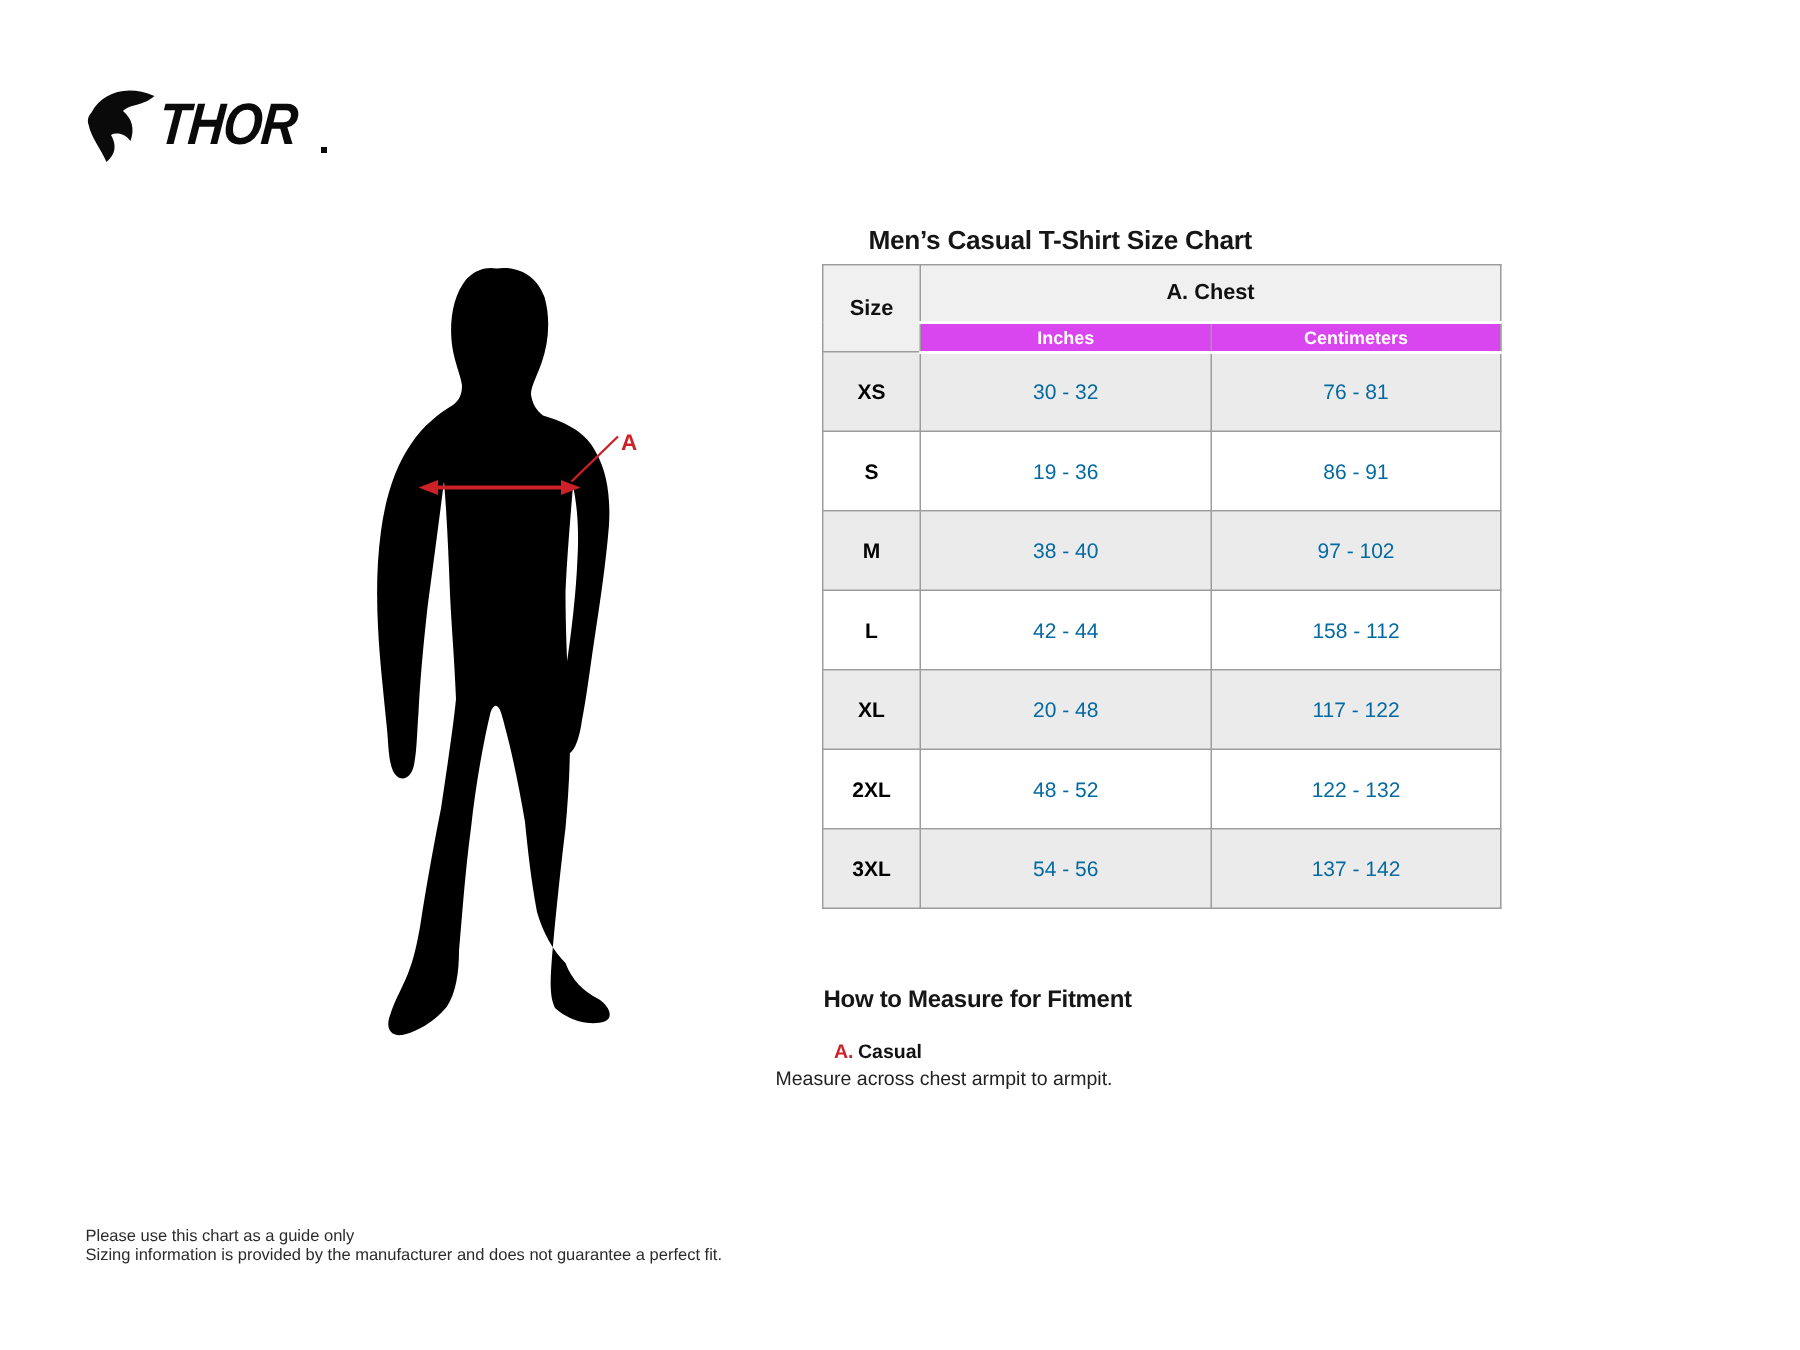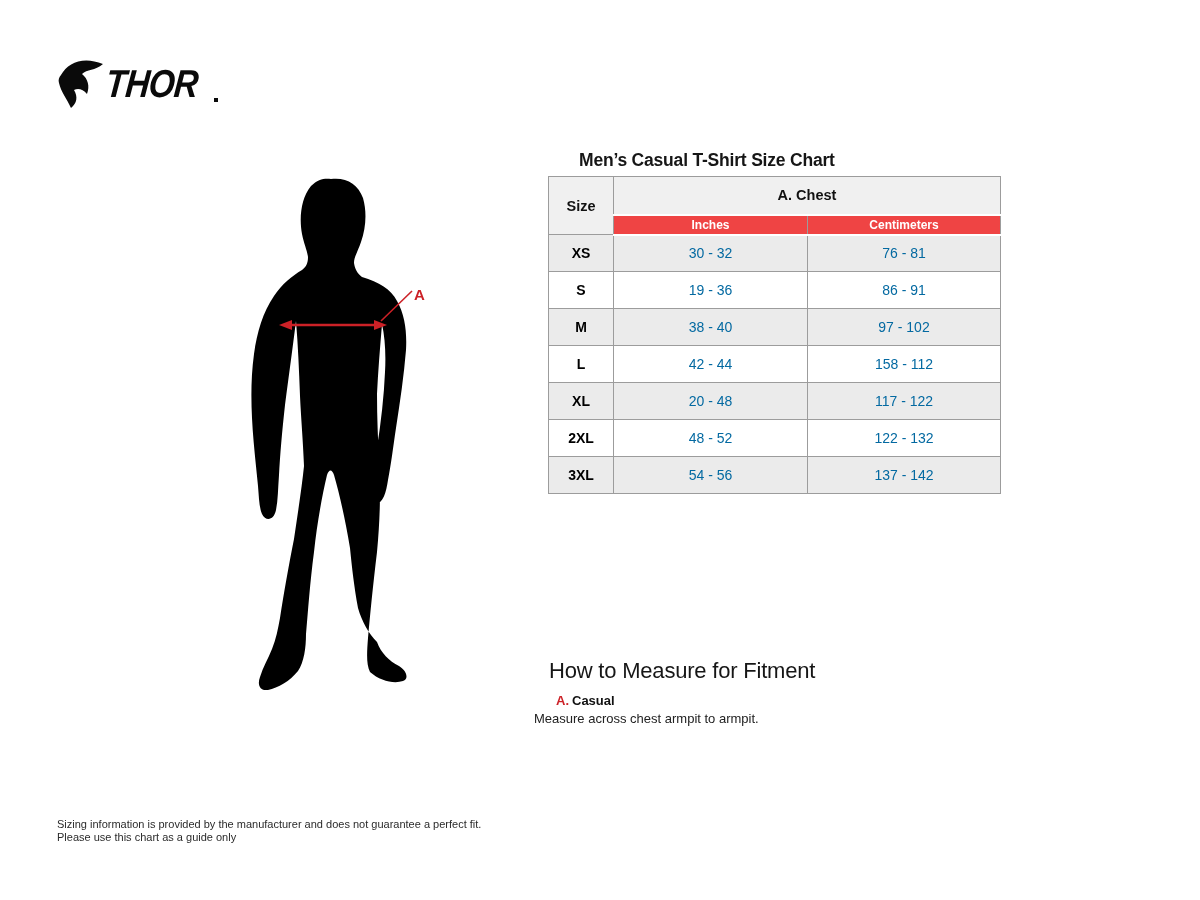--- a/index.html
+++ b/index.html
@@ -36,35 +36,35 @@
   }
   .size-table td {
     border:1px solid #9c9c9c; text-align:center; vertical-align:middle;
     font-size:14px; color:#0369a1; background:#fff; padding:0;
   }
   .col-size { width:65px; }
   .col-in   { width:194px; }
   .col-cm   { width:193px; }
   .size-table tr.head td { height:38px; background:#f0f0f0; font-weight:bold; font-size:14.5px; color:#111; }
   .size-table tr.units td {
-    height:20px; background:#ef4444; color:#fff; font-weight:bold; font-size:12px;
+    height:20px; background:#d946ef; color:#fff; font-weight:bold; font-size:12px;
     border-top:2px solid #fff; border-bottom:2px solid #fff;
   }
-  .size-table tr.data td { height:37px; }
+  .size-table tr.data td { height:53px; }
   .size-table tr.data td.size-cell { font-weight:bold; color:#000; }
   .size-table tr.data:nth-child(odd) td { background:#ebebeb; } 
 
   
   .measure-heading {
-    position:absolute; left:549px; top:658px; font-size:22px; font-weight:normal;
+    position:absolute; left:549px; top:658px; font-size:16px; font-weight:bold;
     color:#161616; letter-spacing:-0.2px;text-align:right;
   }
   .measure-item { position:absolute; left:556px; top:693px; font-size:13px; font-weight:bold; color:#111; }
   .measure-letter { color:#cc2127; margin-right:3px; }
-  .measure-desc { position:absolute; left:534px; top:711px; font-size:13px; color:#222; font-weight:normal; }
+  .measure-desc { position:absolute; left:517px; top:711px; font-size:13px; color:#222; font-weight:normal; }
 
   
   .footer { position:absolute; left:57px; top:818px; font-size:11px; color:#2b2b2b; line-height:1.2; }
 </style>
 </head>
 <body>
 
 <div class="page">
 
   <div class="logo">
@@ -160,17 +160,17 @@
     </tbody>
   </table>
 
   <div class="measure-heading">How to Measure for Fitment</div>
   <div class="measure-item">
     <span class="measure-letter">A.</span><span>Casual</span>
   </div>
   <div class="measure-desc">Measure across chest armpit to armpit.</div>
 
   <div class="footer">
+    <div>Please use this chart as a guide only</div>
     <div>Sizing information is provided by the manufacturer and does not guarantee a perfect fit.</div>
-    <div>Please use this chart as a guide only</div>
   </div>
 
 </div>
 
 </body></html>

